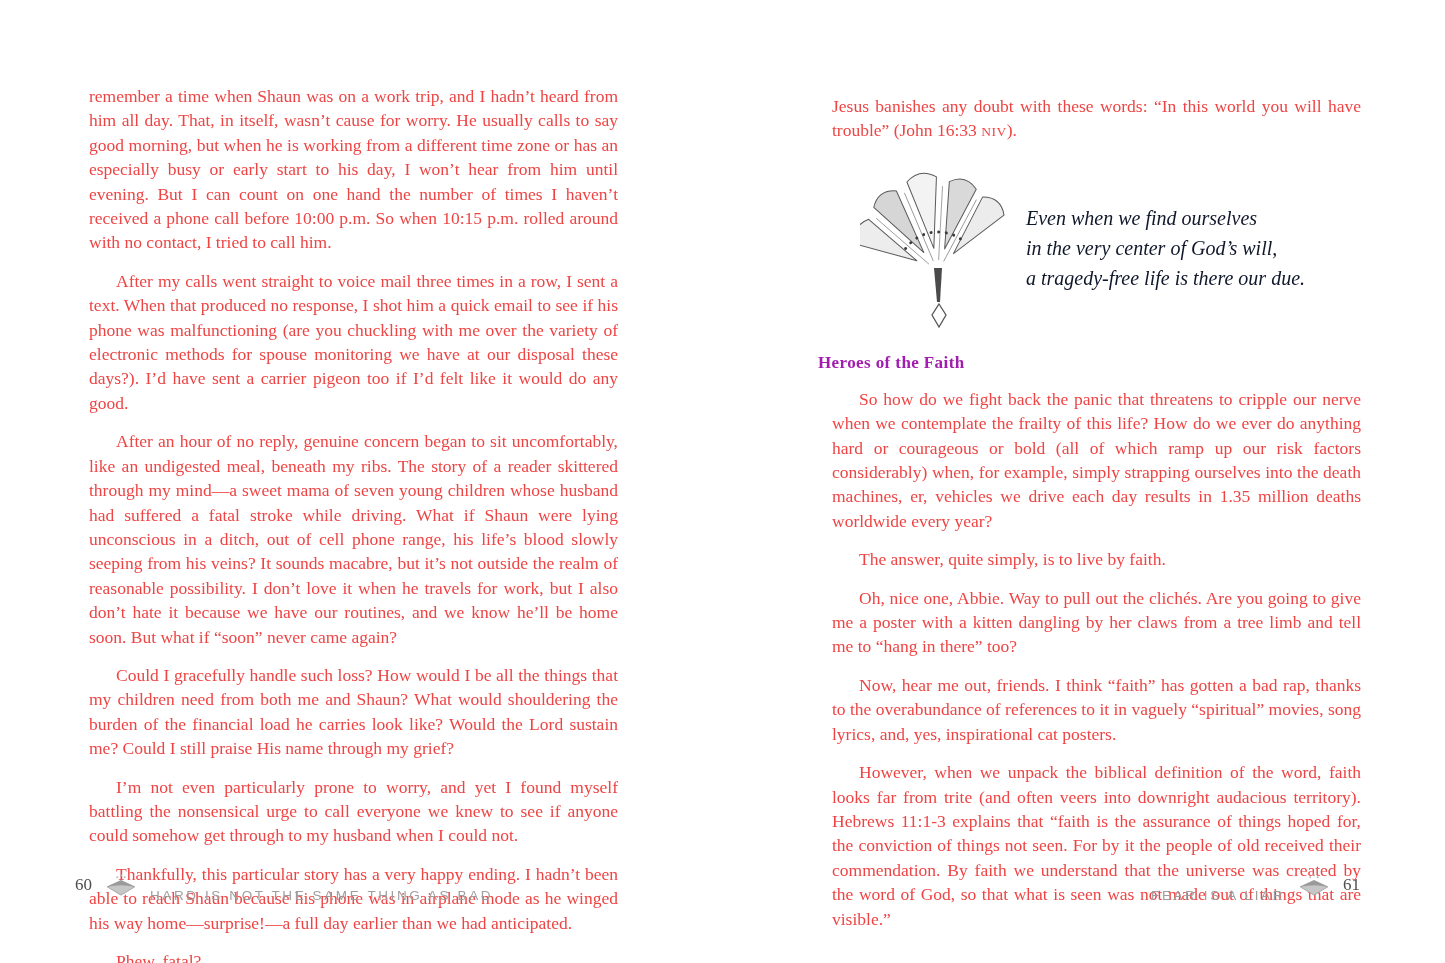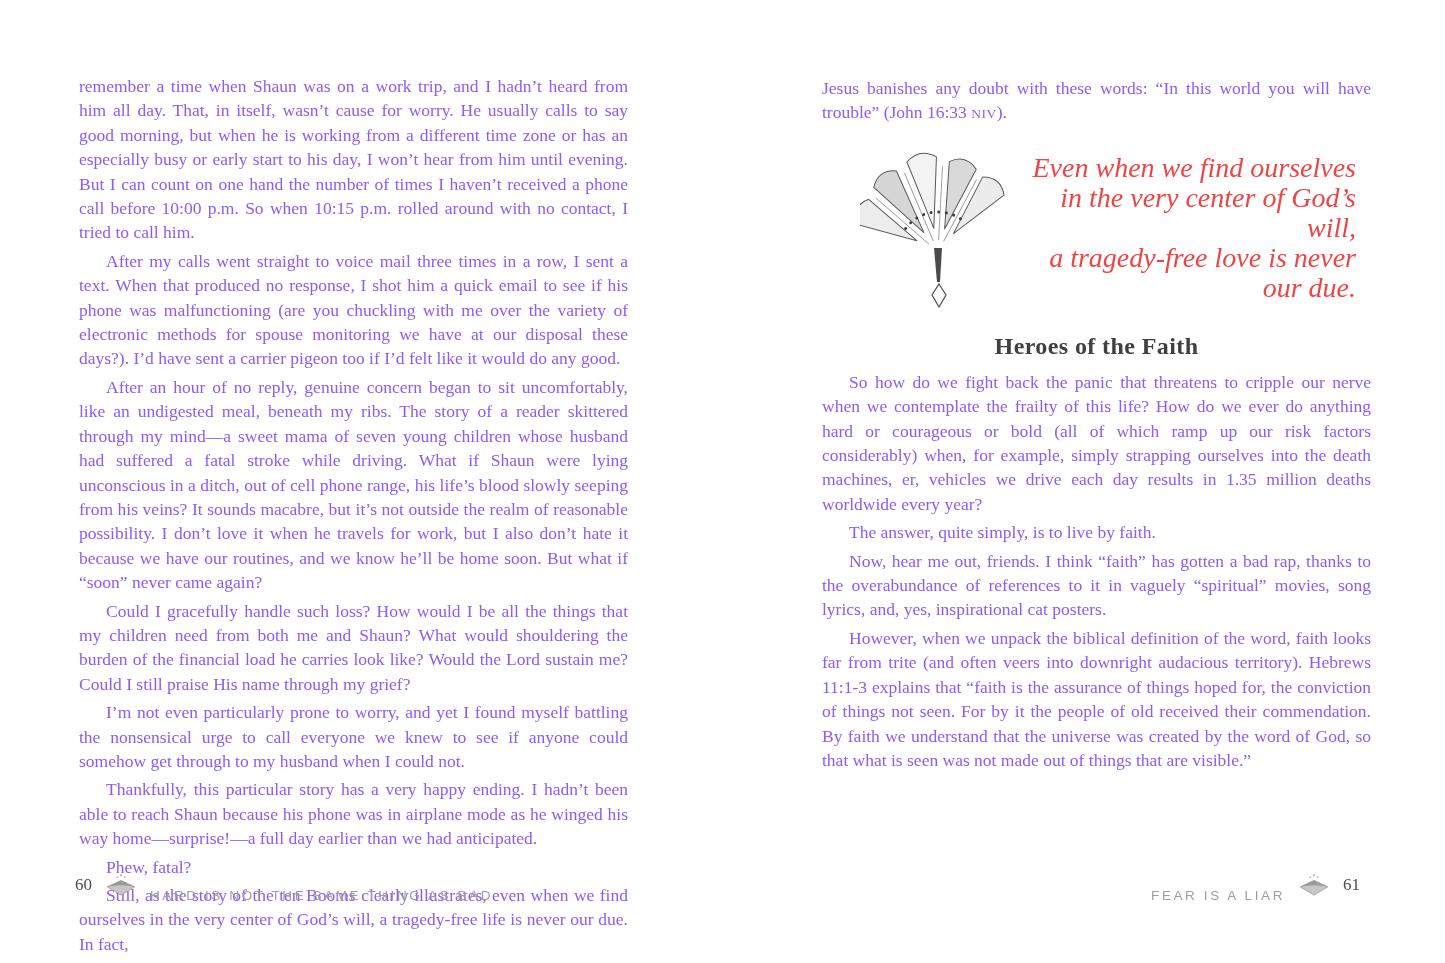--- a/index.html
+++ b/index.html
@@ -7,56 +7,55 @@
     position: relative;
     width: 1445px;
     height: 963px;
     background: #ffffff;
     font-family: "Liberation Serif", serif;
     color: #242424;
     overflow: hidden;
   }
   .page-col { position: absolute; }
   .col-left  { left: 75px;  top: 70px; width: 557px; }
-  .col-right { left: 818px; top: 72px; width: 557px; }
+  .col-right { left: 818px; top: 80px; width: 557px; }
 
   .body-text p {
-    margin: 4px;
+    margin: 14px;
     font-size: 17.5px;
     line-height: 24.4px;
     text-align: justify;
-    color: #8b5cf6;
+    color: #ef4444;
   }
   .body-text p.ind { text-indent: 27px; }
 
   .niv { font-size: 13.5px; letter-spacing: 0.5px; }
 
   .quote-row {
     display: flex;
     align-items: center;
     margin-top: 12px;
     height: 178px;
   }
   .fan-wrap { margin-left: 42px; width: 152px; flex: 0 0 152px; }
   .pull-quote {
     width: 330px;
     margin-left: 14px;
-    text-align: right;
+    text-align: left;
     font-style: italic;
-    font-size: 28px;
+    font-size: 20px;
     line-height: 30px;
-    color: #ef4444;
+    color: #0f172a;
   }
   .section-heading {
     margin: 16px 0 10px 0;
-    text-align: center;
     font-weight: bold;
-    font-size: 24px;
+    font-size: 17px;
     letter-spacing: 0.4px;
-    color: #404040;
+    color: #a21caf;
   }
 
   .footer {
     position: absolute;
     top: 872px;
     display: flex;
     align-items: center;
     gap: 13px;
     height: 26px;
   }
@@ -130,28 +129,29 @@
 
             <polygon points="74,108 82,108 80,142 77,142" fill="#4a4a4a"></polygon>
 
             <polygon points="79,144 86,155 79,167 72,155" fill="#ffffff" stroke="#555555" stroke-width="1.3"></polygon>
           </g>
         </svg>
       </div>
       <div class="pull-quote">
         <div>Even when we find ourselves</div>
         <div>in the very center of God’s will,</div>
-        <div>a tragedy-free love is never our due.</div>
+        <div>a tragedy-free life is there our due.</div>
       </div>
     </div>
 
     <div class="section-heading">Heroes of the Faith</div>
 
     <p class="ind">So how do we fight back the panic that threatens to cripple our nerve when we contemplate the frailty of this life? How do we ever do anything hard or courageous or bold (all of which ramp up our risk factors considerably) when, for example, simply strapping ourselves into the death machines, er, vehicles we drive each day results in 1.35 million deaths worldwide every year?</p>
     <p class="ind">The answer, quite simply, is to live by faith.</p>
+    <p class="ind">Oh, nice one, Abbie. Way to pull out the clichés. Are you going to give me a poster with a kitten dangling by her claws from a tree limb and tell me to “hang in there” too?</p>
     <p class="ind">Now, hear me out, friends. I think “faith” has gotten a bad rap, thanks to the overabundance of references to it in vaguely “spiritual” movies, song lyrics, and, yes, inspirational cat posters.</p>
     <p class="ind">However, when we unpack the biblical definition of the word, faith looks far from trite (and often veers into downright audacious territory). Hebrews 11:1-3 explains that “faith is the assurance of things hoped for, the conviction of things not seen. For by it the people of old received their commendation. By faith we understand that the universe was created by the word of God, so that what is seen was not made out of things that are visible.”</p>
   </div>
 
   <div class="footer footer-left">
     <span class="page-number">60</span>
     <span class="ornament">
       <svg viewBox="0 0 34 26" width="32" height="24">
         <g fill="#b5b5b5">
           <circle cx="13" cy="4.5" r="1"></circle>

